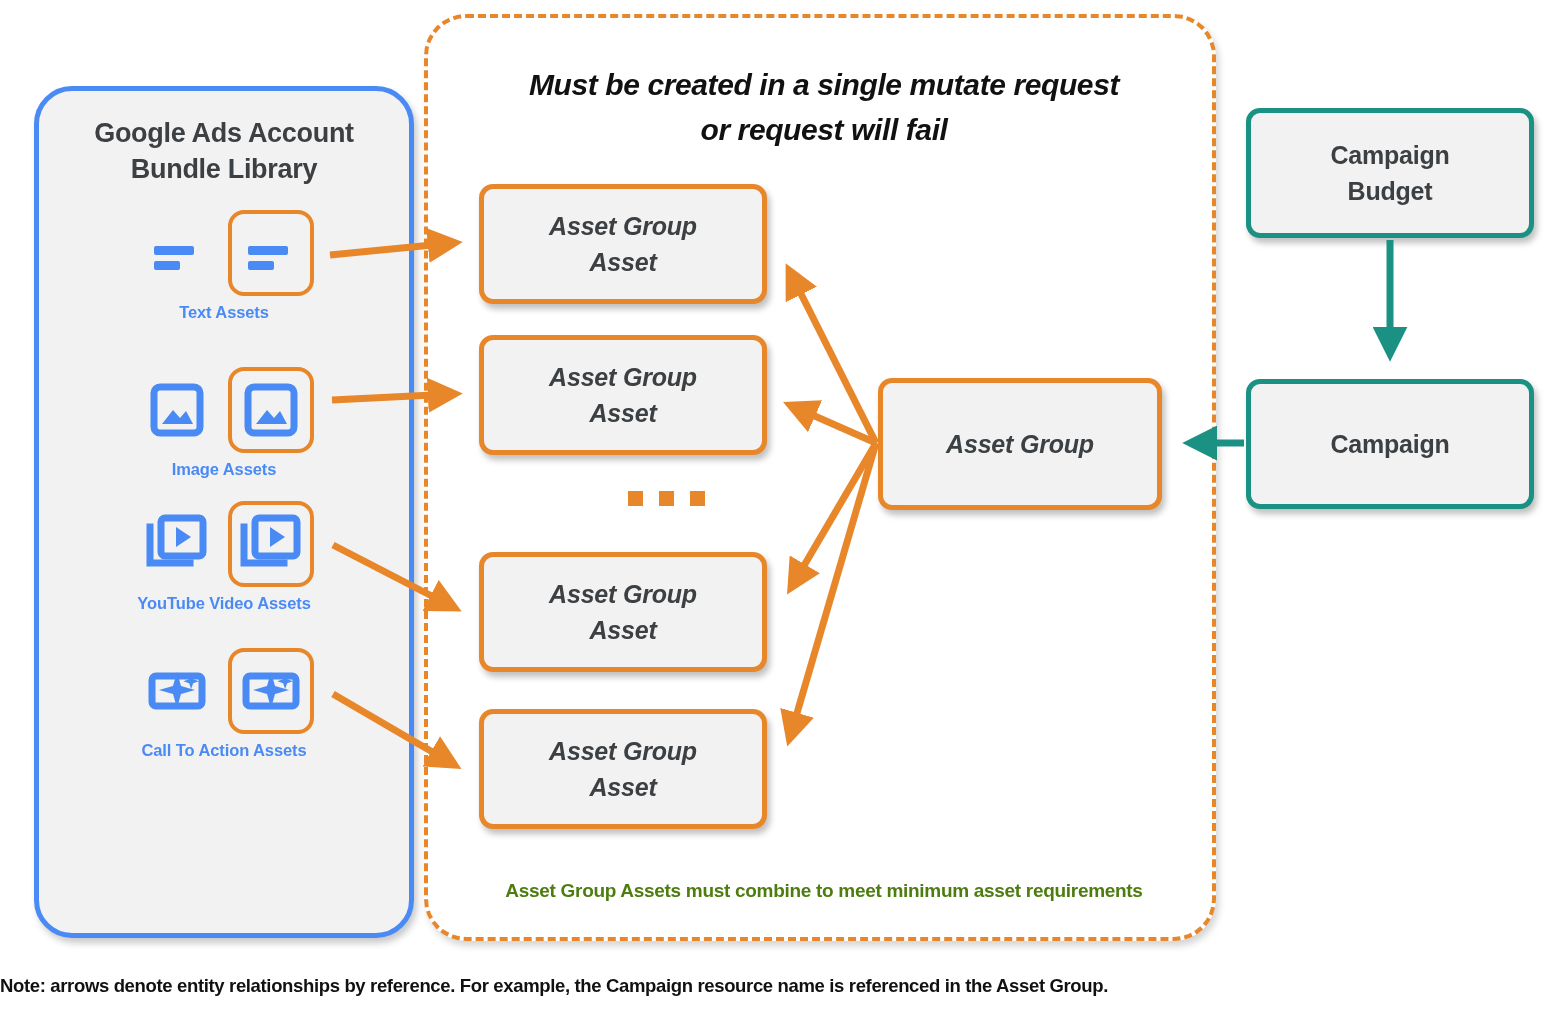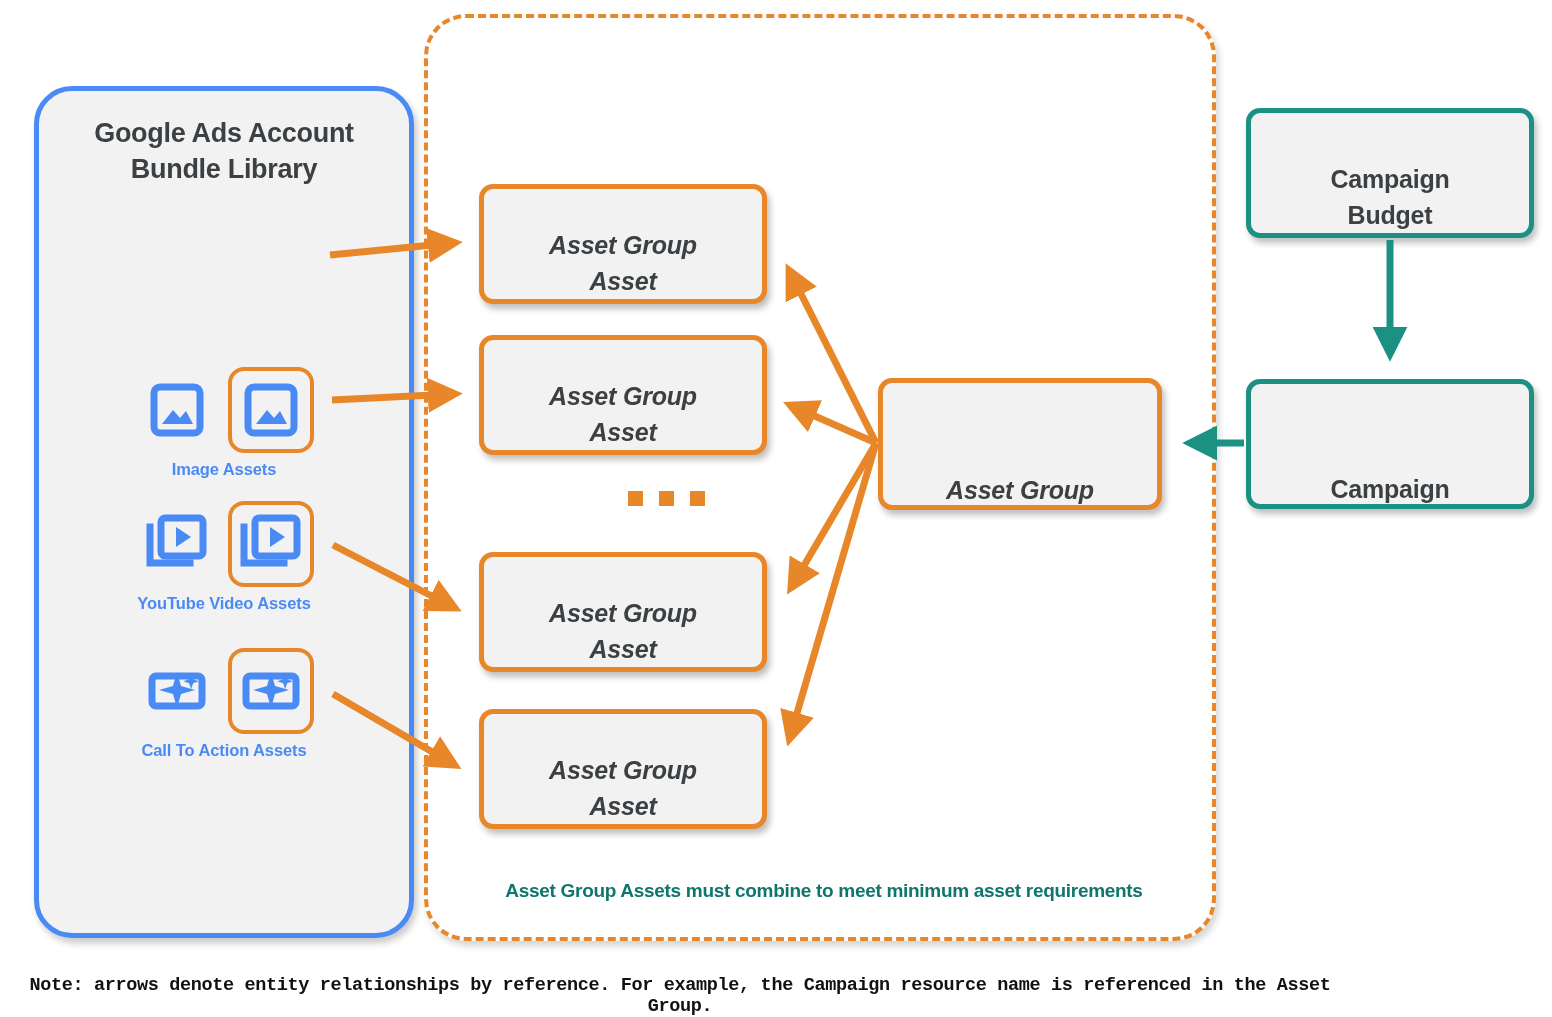--- a/index.html
+++ b/index.html
@@ -89,33 +89,33 @@
     color:#111111;
     letter-spacing:-0.4px;
   }
   #combine-note{
     position:absolute;
     left:16px; top:862px;
     width:760px;
     text-align:center;
     font-size:19px;
     font-weight:700;
-    color:#0f766e;
+    color:#4d7c0f;
     letter-spacing:-0.3px;
   }
 
   
   .node{
     position:absolute;
     background:#f2f2f2;
     box-sizing:border-box;
     border-radius:14px;
     box-shadow:3px 5px 6px rgba(0,0,0,.25);
     display:flex;
-    align-items:flex-end;
+    align-items:center;
     justify-content:center;
     text-align:center;
     color:#3c4043;
     font-weight:700;
     letter-spacing:-0.2px;
   }
   .node.orange{border:5px solid #e8872a;font-style:italic;}
   .node.teal{border:5px solid #1a9183;}
   .aga{
     left:479px; width:288px; height:120px;
@@ -155,39 +155,54 @@
     left:0; top:0;
     width:1552px; height:1017px;
     pointer-events:none;
   }
 
   
   #footer-note{
     position:absolute;
     left:0; top:975px;
     width:1360px;
-    text-align:center;
     font-size:18.5px;
     font-weight:700;
     color:#111111;
     letter-spacing:-0.35px;
-    font-family:Liberation Mono, monospace;
   }
 </style>
 </head>
 <body>
 
 <div id="stage">
 
   <div id="asset-library">
     <div id="library-title">
       <div>Google Ads Account</div>
       <div>Bundle Library</div>
     </div>
 
+    <div class="asset-row" style="top:115px;">
+      <div class="icon-pair">
+        <div class="icon-slot">
+          <svg width="62" height="62" viewBox="0 0 62 62">
+            <rect x="8" y="24" width="40" height="9" rx="2" fill="#4a8af4"></rect>
+            <rect x="8" y="39" width="26" height="9" rx="2" fill="#4a8af4"></rect>
+          </svg>
+        </div>
+        <div class="icon-slot highlight">
+          <svg width="62" height="62" viewBox="0 0 62 62">
+            <rect x="8" y="24" width="40" height="9" rx="2" fill="#4a8af4"></rect>
+            <rect x="8" y="39" width="26" height="9" rx="2" fill="#4a8af4"></rect>
+          </svg>
+        </div>
+      </div>
+      <div class="asset-caption">Text Assets</div>
+    </div>
 
     <div class="asset-row" style="top:272px;">
       <div class="icon-pair">
         <div class="icon-slot">
           <svg width="62" height="62" viewBox="0 0 62 62">
             <rect x="8" y="8" width="46" height="46" rx="6" fill="none" stroke="#4a8af4" stroke-width="7"></rect>
             <path d="M16 45 L27 31 L34 39 L40 32 L47 45 Z" fill="#4a8af4"></path>
           </svg>
         </div>
         <div class="icon-slot highlight">
@@ -236,20 +251,24 @@
             <path d="M32 14 L47 24 L32 34 Z" fill="#4a8af4"></path>
           </svg>
         </div>
       </div>
       <div class="asset-caption">YouTube Video  Assets</div>
     </div>
 
   </div>
 
   <div id="mutate-container">
+    <div id="mutate-heading">
+      <div>Must be created in a single mutate request</div>
+      <div>or request will fail</div>
+    </div>
     <div id="combine-note">Asset Group Assets must combine to meet minimum asset requirements</div>
   </div>
 
   <div id="aga-1" class="node orange aga">
     <span>
       <span>Asset Group</span><br>
       <span>Asset</span>
     </span>
   </div>
   <div id="aga-2" class="node orange aga">

